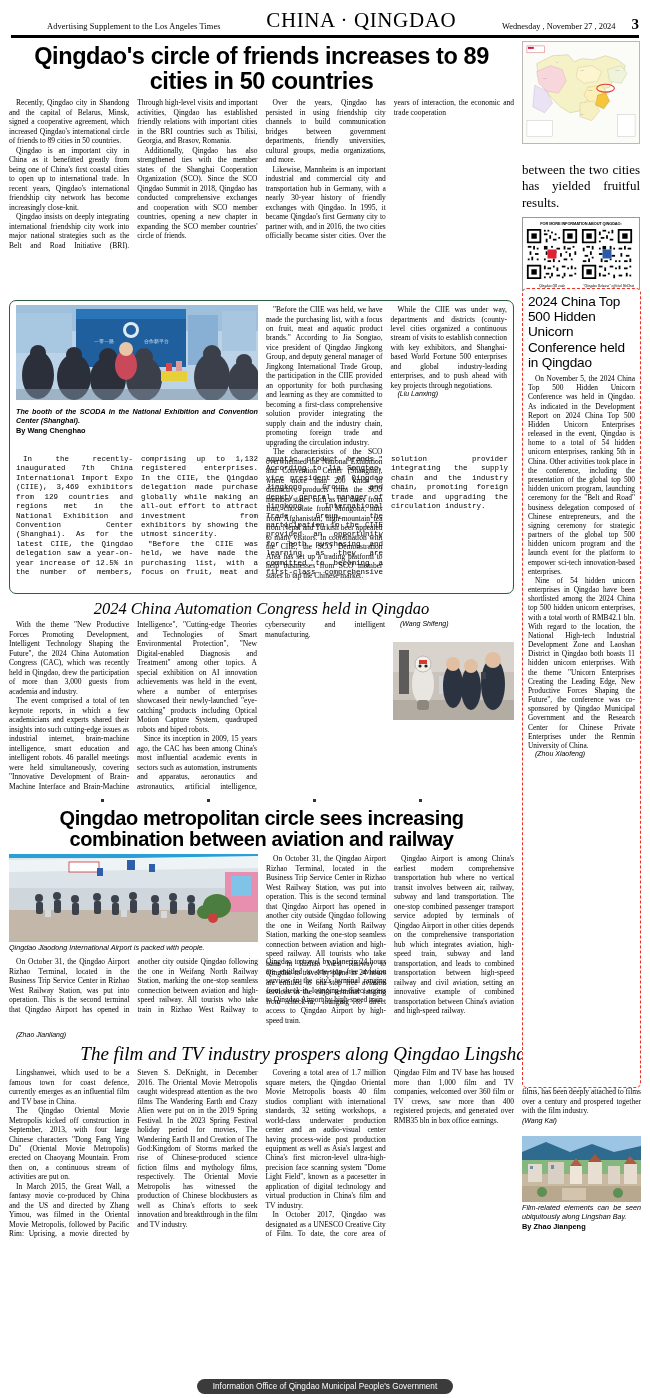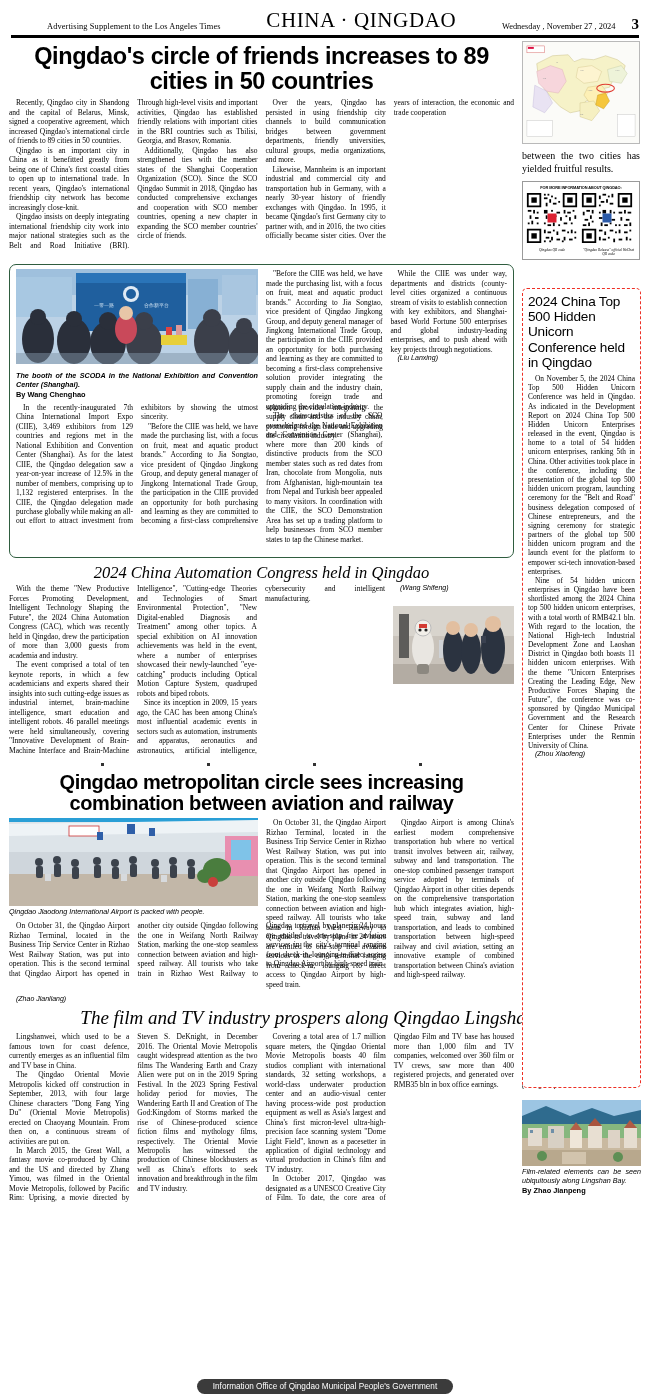--- a/index.html
+++ b/index.html
@@ -42,21 +42,21 @@
 
   
   .story1 { display:flex; gap:8px; margin-top:3px; }
   .story1-main { width: 505px; }
   .story1-side { width: 118px; }
   .hl1 { font-size:23.5px; padding: 3px 0 5px 0; }
 
   
   .mapbox { width:118px; height:103px; border:1px solid #b9b9b9; background:#fdfdfd; position:relative; overflow:hidden;}
   .map-svg { position:absolute; inset:0; }
-  .side-text { font-size:10px; line-height:1.26; text-align:justify; margin-top:6px;}
+  .side-text { font-size:13px; line-height:1.26; text-align:justify; margin-top:18px;}
   .qrbox { margin-top:6px; border:1px solid #9a9a9a; padding:3px 3px 2px 3px; background:#fff;}
   .qr-title { font-family:"Liberation Sans", sans-serif; font-weight:bold; font-size:3.9px; text-align:center; letter-spacing:-.1px; margin-bottom:2px;}
   .qr-row { display:flex; justify-content:space-between; gap:3px;}
   .qr { width:52px; height:52px; position:relative; background:#fff;}
   .qr-cap { font-size:3.6px; text-align:center; font-style:italic; margin-top:1px; line-height:1.1;}
 
   
   .story2 {
     width:505px; border:1.4px solid #2f5d3f; border-radius:7px;
     padding:4px 6px 5px 6px; margin-top:4px; background:#fff;
@@ -334,21 +334,21 @@
           <rect x="150" y="58" width="6" height="8" fill="#d44"></rect>
           <rect x="160" y="56" width="6" height="10" fill="#d99"></rect>
           <rect x="0" y="84" width="242" height="11" fill="#7f93a6" opacity=".5"></rect>
           <g fill="#cfe2f2" font-size="5" font-family="Liberation Sans, sans-serif">
               <text x="78" y="38">一带一路</text>
               <text x="128" y="38">合作新平台</text>
             </g>
         </svg>
         <div class="caption" style="margin-top:8px;font-weight:bold;">The booth of the SCODA in the National Exhibition and Convention Center (Shanghai).</div>
         <div class="byline">By Wang Chenghao</div>
-        <div class="body-col cols2" style="height:128px; margin-top:4px;">
+        <div class="body-col cols2" style="height:128px; margin-top:20px;font-family:Liberation Mono, monospace;">
           <p>In the recently-inaugurated 7th China International Import Expo (CIIE), 3,469 exhibitors from 129 countries and regions met in the National Exhibition and Convention Center (Shanghai). As for the latest CIIE, the Qingdao delegation saw a year-on-year increase of 12.5% in the number of members, comprising up to 1,132 registered enterprises. In the CIIE, the Qingdao delegation made purchase globally while making an all-out effort to attract investment from exhibitors by showing the utmost sincerity.</p>
           <p>"Before the CIIE was held, we have made the purchasing list, with a focus on fruit, meat and aquatic product brands." According to Jia Songtao, vice president of Qingdao Jingkong Group, and deputy general manager of Jingkong International Trade Group, the participation in the CIIE provided an opportunity for both purchasing and learning as they are committed to becoming a first-class comprehensive solution provider integrating the supply chain and the industry chain, promoting foreign trade and upgrading the circulation industry.</p>
         </div>
       </div>
       <div class="ciie-right">
         <div class="body-col cols2" style="height:283px;">
           <p>"Before the CIIE was held, we have made the purchasing list, with a focus on fruit, meat and aquatic product brands." According to Jia Songtao, vice president of Qingdao Jingkong Group, and deputy general manager of Jingkong International Trade Group, the participation in the CIIE provided an opportunity for both purchasing and learning as they are committed to becoming a first-class comprehensive solution provider integrating the supply chain and the industry chain, promoting foreign trade and upgrading the circulation industry.</p>
           <p>The characteristics of the SCO overwhelmed the National Exhibition and Convention Center (Shanghai), where more than 200 kinds of distinctive products from the SCO member states such as red dates from Iran, chocolate from Mongolia, nuts from Afghanistan, high-mountain tea from Nepal and Turkish beer appealed to many visitors. In coordination with the CIIE, the SCO Demonstration Area has set up a trading platform to help businesses from SCO member states to tap the Chinese market.</p>
           <p>While the CIIE was under way, departments and districts (county-level cities organized a continuous stream of visits to establish connection with key exhibitors, and Shanghai-based World Fortune 500 enterprises and global industry-leading enterprises, and to push ahead with key projects through negotiations.</p>
           <p class="credit" style="text-indent:7px;">(Liu Lanxing)</p>

